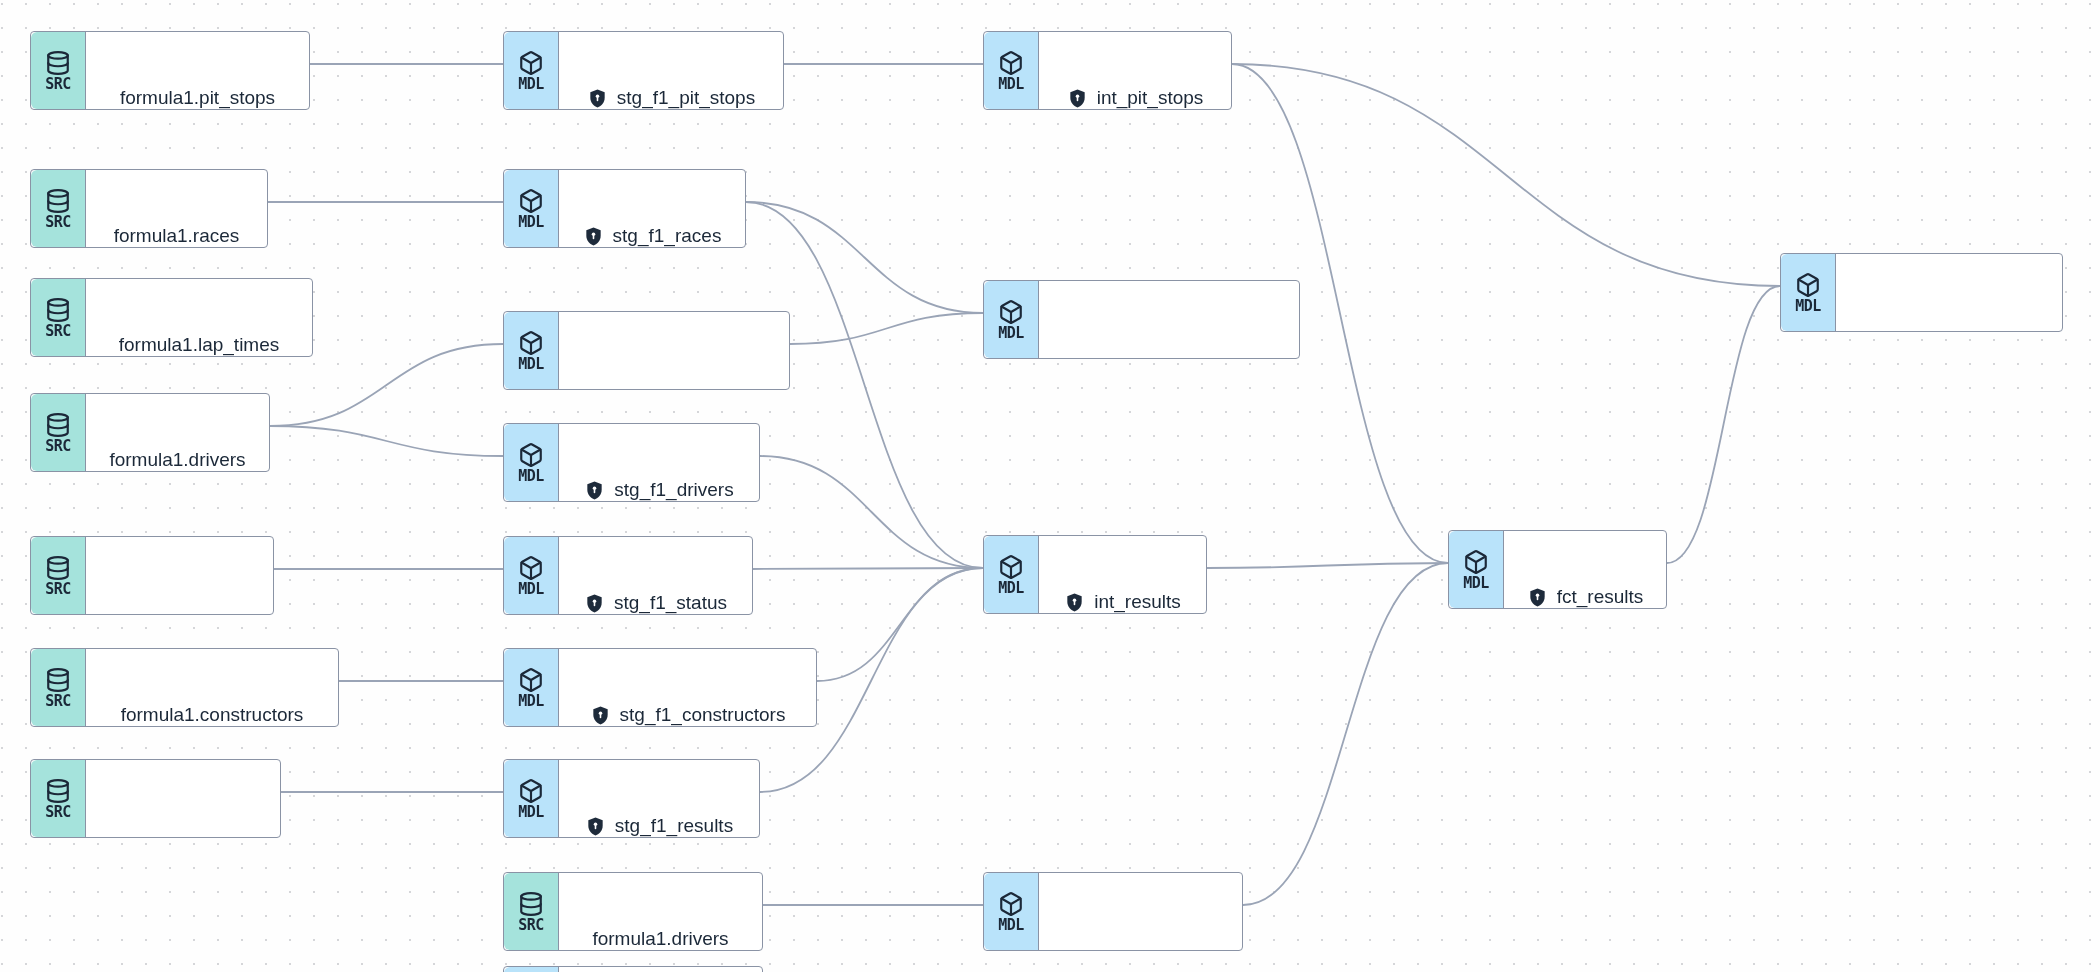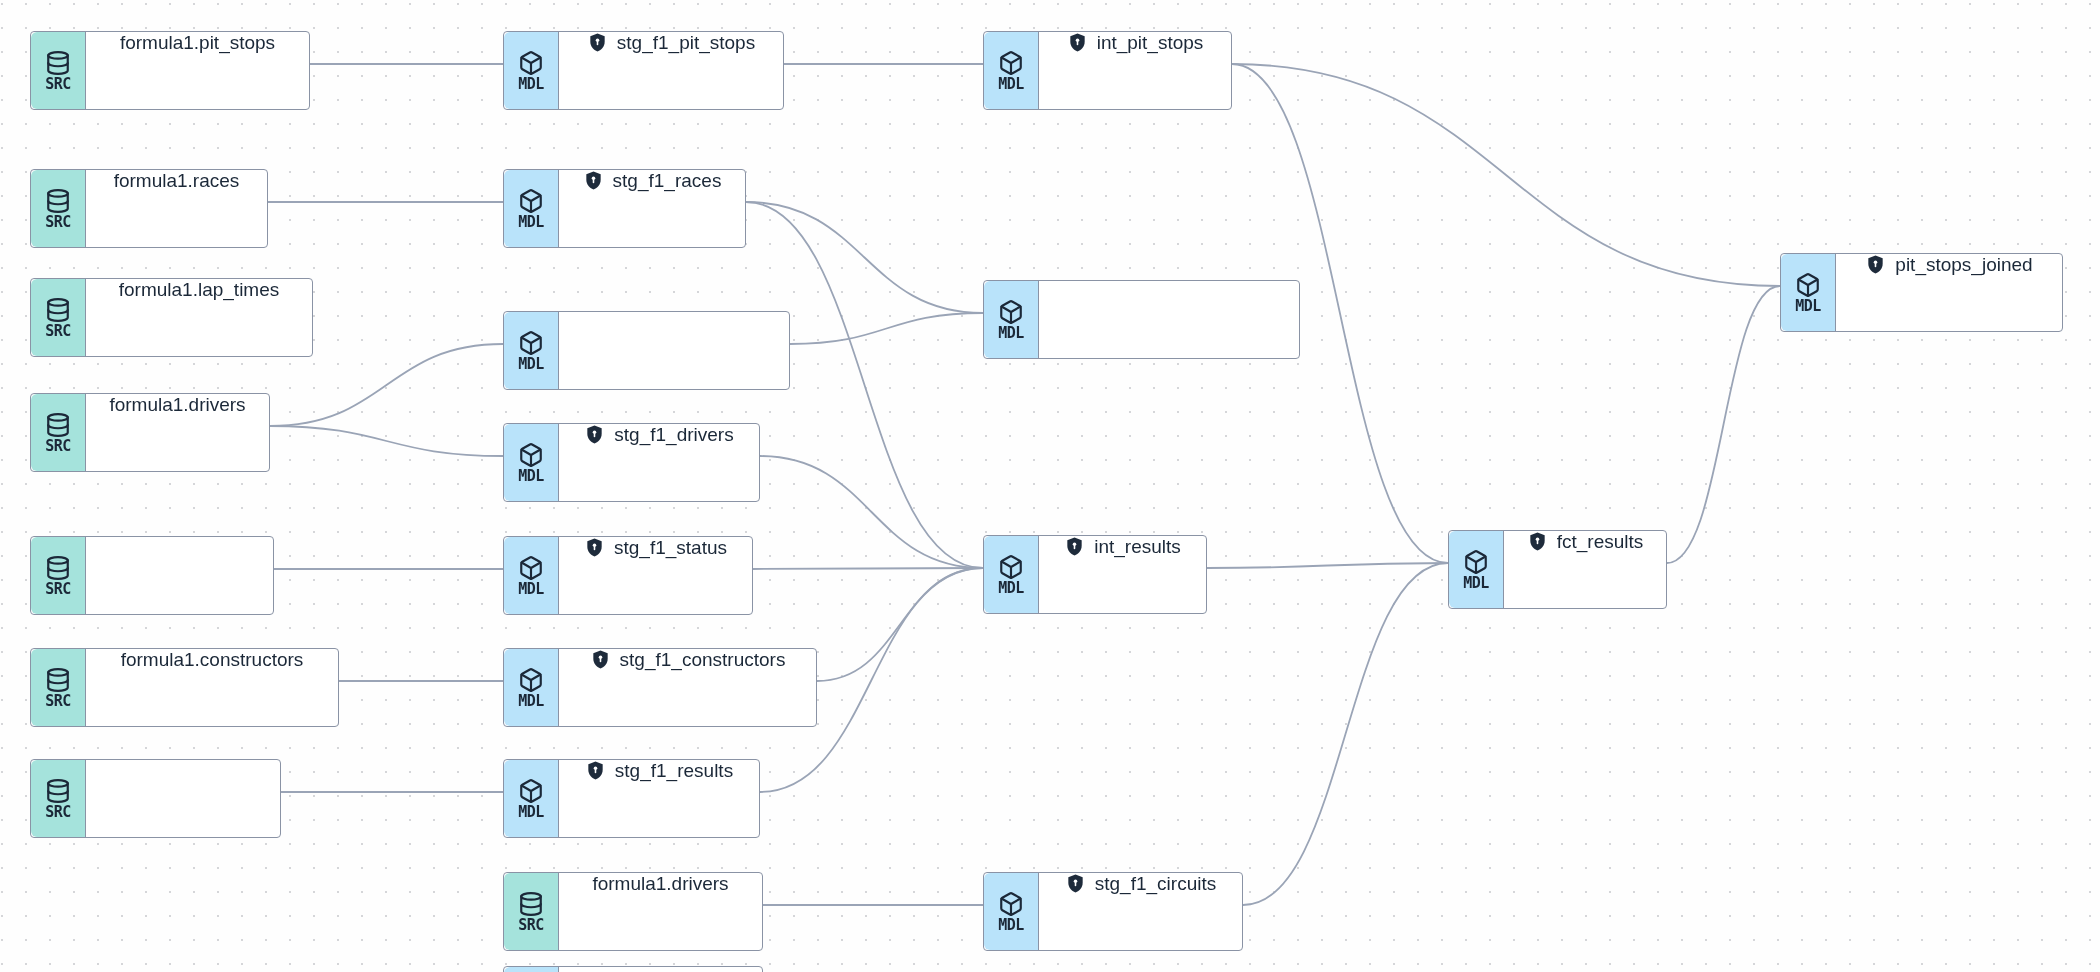--- a/index.html
+++ b/index.html
@@ -36,21 +36,21 @@
   }
   .node.source .badge{background:var(--src-bg);}
   .node.model  .badge{background:var(--mdl-bg);}
   .bicon{display:flex;align-items:center;justify-content:center;line-height:0;}
   .bcode{
     font-family:"DejaVu Sans Mono", monospace;
     font-size:15px;font-weight:600;letter-spacing:-0.5px;
     color:var(--ink);line-height:1;
   }
   .body{
-    flex:1;display:flex;align-items:flex-start;justify-content:center;
+    flex:1;display:flex;align-items:flex-end;justify-content:center;
     gap:9px;padding:0 5px;white-space:nowrap;
   }
   .shield{display:flex;align-items:center;line-height:0;}
   .label{font-size:19px;color:var(--ink);}
 </style>
 </head>
 <body>
 
 <svg id="edges" xmlns="http://www.w3.org/2000/svg">
     <path d="M310,64 C406.5,64 406.5,64 503,64"></path>
@@ -394,30 +394,20 @@
       <div class="badge">
         <span class="bicon">
           <svg width="26" height="26" viewBox="0 0 24 24" fill="none" stroke="#1b2838" stroke-width="2" stroke-linecap="round" stroke-linejoin="round">
             <path d="M21 16V8a2 2 0 0 0-1-1.73l-7-4a2 2 0 0 0-2 0l-7 4A2 2 0 0 0 3 8v8a2 2 0 0 0 1 1.73l7 4a2 2 0 0 0 2 0l7-4A2 2 0 0 0 21 16z"></path>
             <polyline points="3.27 6.96 12 12.01 20.73 6.96"></polyline>
             <line x1="12" y1="22.08" x2="12" y2="12"></line>
           </svg>
         </span>
         <span class="bcode">MDL</span>
       </div>
-      <div class="body">
-        <span class="shield">
-          <svg width="21" height="21" viewBox="0 0 24 24">
-            <path d="M12 1.8l8.2 3.1v6.3c0 5.2-3.5 9.4-8.2 11.1-4.7-1.7-8.2-5.9-8.2-11.1V4.9z" fill="#1e2b3b"></path>
-            <circle cx="12" cy="9.3" r="2" fill="#ffffff"></circle>
-            <rect x="11.1" y="10.4" width="1.8" height="4.8" rx="0.9" fill="#ffffff"></rect>
-          </svg>
-        </span>
-        <span class="label">stg_f1_circuits</span>
-      </div>
     </div>
     <div class="node model" style="left: 1448px; top: 530px; width: 219px;">
       <div class="badge">
         <span class="bicon">
           <svg width="26" height="26" viewBox="0 0 24 24" fill="none" stroke="#1b2838" stroke-width="2" stroke-linecap="round" stroke-linejoin="round">
             <path d="M21 16V8a2 2 0 0 0-1-1.73l-7-4a2 2 0 0 0-2 0l-7 4A2 2 0 0 0 3 8v8a2 2 0 0 0 1 1.73l7 4a2 2 0 0 0 2 0l7-4A2 2 0 0 0 21 16z"></path>
             <polyline points="3.27 6.96 12 12.01 20.73 6.96"></polyline>
             <line x1="12" y1="22.08" x2="12" y2="12"></line>
           </svg>
         </span>
@@ -437,30 +427,20 @@
     <div class="node model" style="left: 1780px; top: 253px; width: 283px;">
       <div class="badge">
         <span class="bicon">
           <svg width="26" height="26" viewBox="0 0 24 24" fill="none" stroke="#1b2838" stroke-width="2" stroke-linecap="round" stroke-linejoin="round">
             <path d="M21 16V8a2 2 0 0 0-1-1.73l-7-4a2 2 0 0 0-2 0l-7 4A2 2 0 0 0 3 8v8a2 2 0 0 0 1 1.73l7 4a2 2 0 0 0 2 0l7-4A2 2 0 0 0 21 16z"></path>
             <polyline points="3.27 6.96 12 12.01 20.73 6.96"></polyline>
             <line x1="12" y1="22.08" x2="12" y2="12"></line>
           </svg>
         </span>
         <span class="bcode">MDL</span>
-      </div>
-      <div class="body">
-        <span class="shield">
-          <svg width="21" height="21" viewBox="0 0 24 24">
-            <path d="M12 1.8l8.2 3.1v6.3c0 5.2-3.5 9.4-8.2 11.1-4.7-1.7-8.2-5.9-8.2-11.1V4.9z" fill="#1e2b3b"></path>
-            <circle cx="12" cy="9.3" r="2" fill="#ffffff"></circle>
-            <rect x="11.1" y="10.4" width="1.8" height="4.8" rx="0.9" fill="#ffffff"></rect>
-          </svg>
-        </span>
-        <span class="label">pit_stops_joined</span>
       </div>
     </div>
     <div class="node model" style="left: 503px; top: 966px; width: 260px;">
       <div class="badge"></div>
       <div class="body">
         <span class="label"></span>
       </div>
     </div>
   </div>
 

